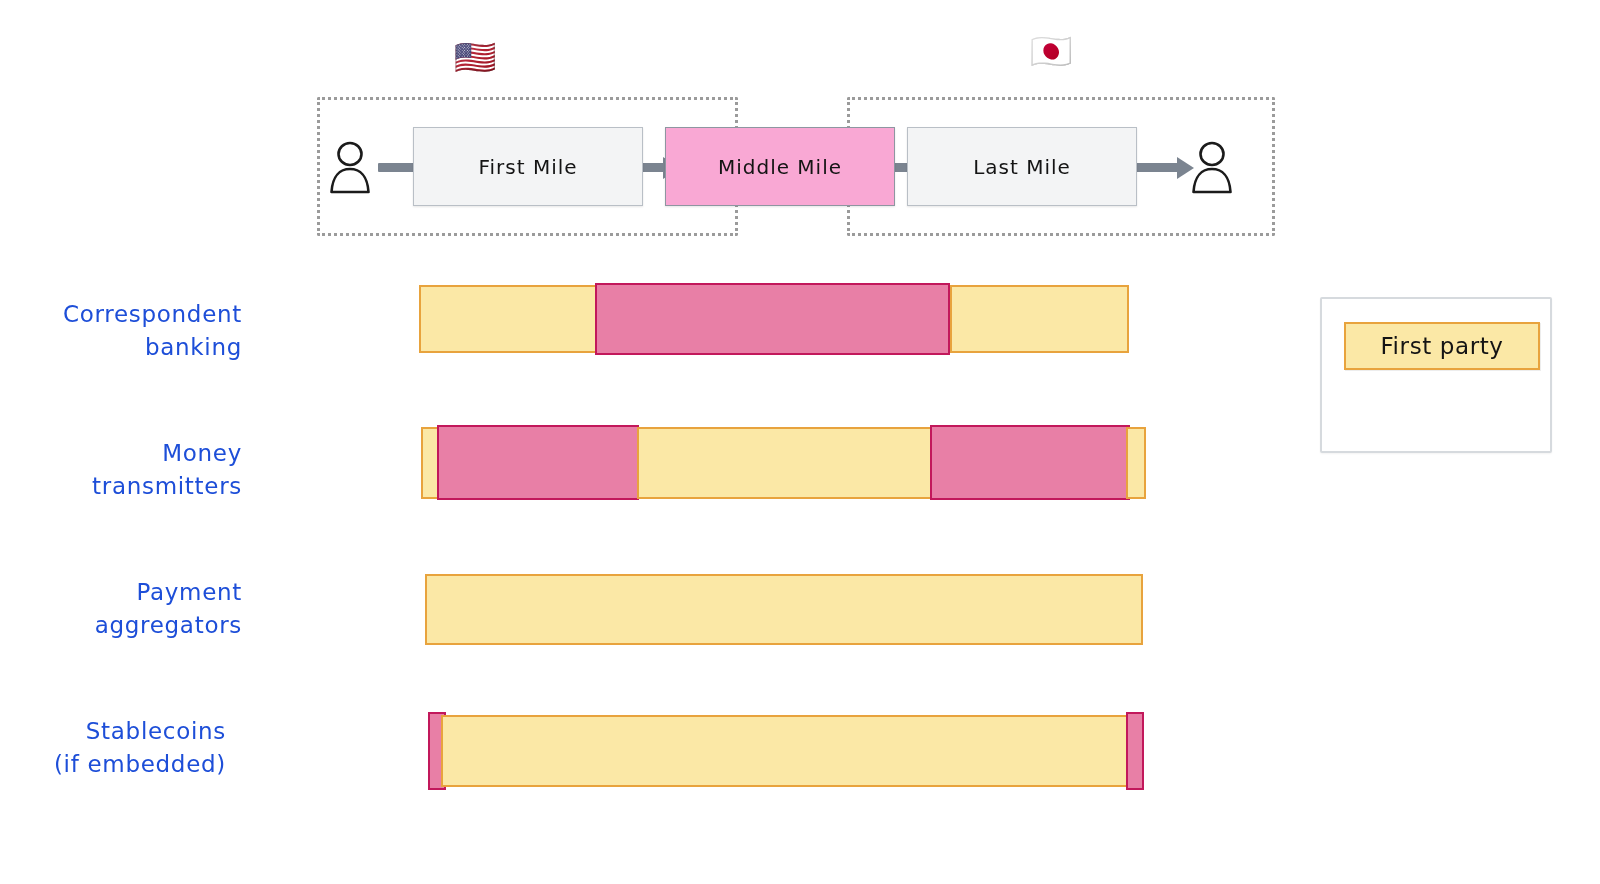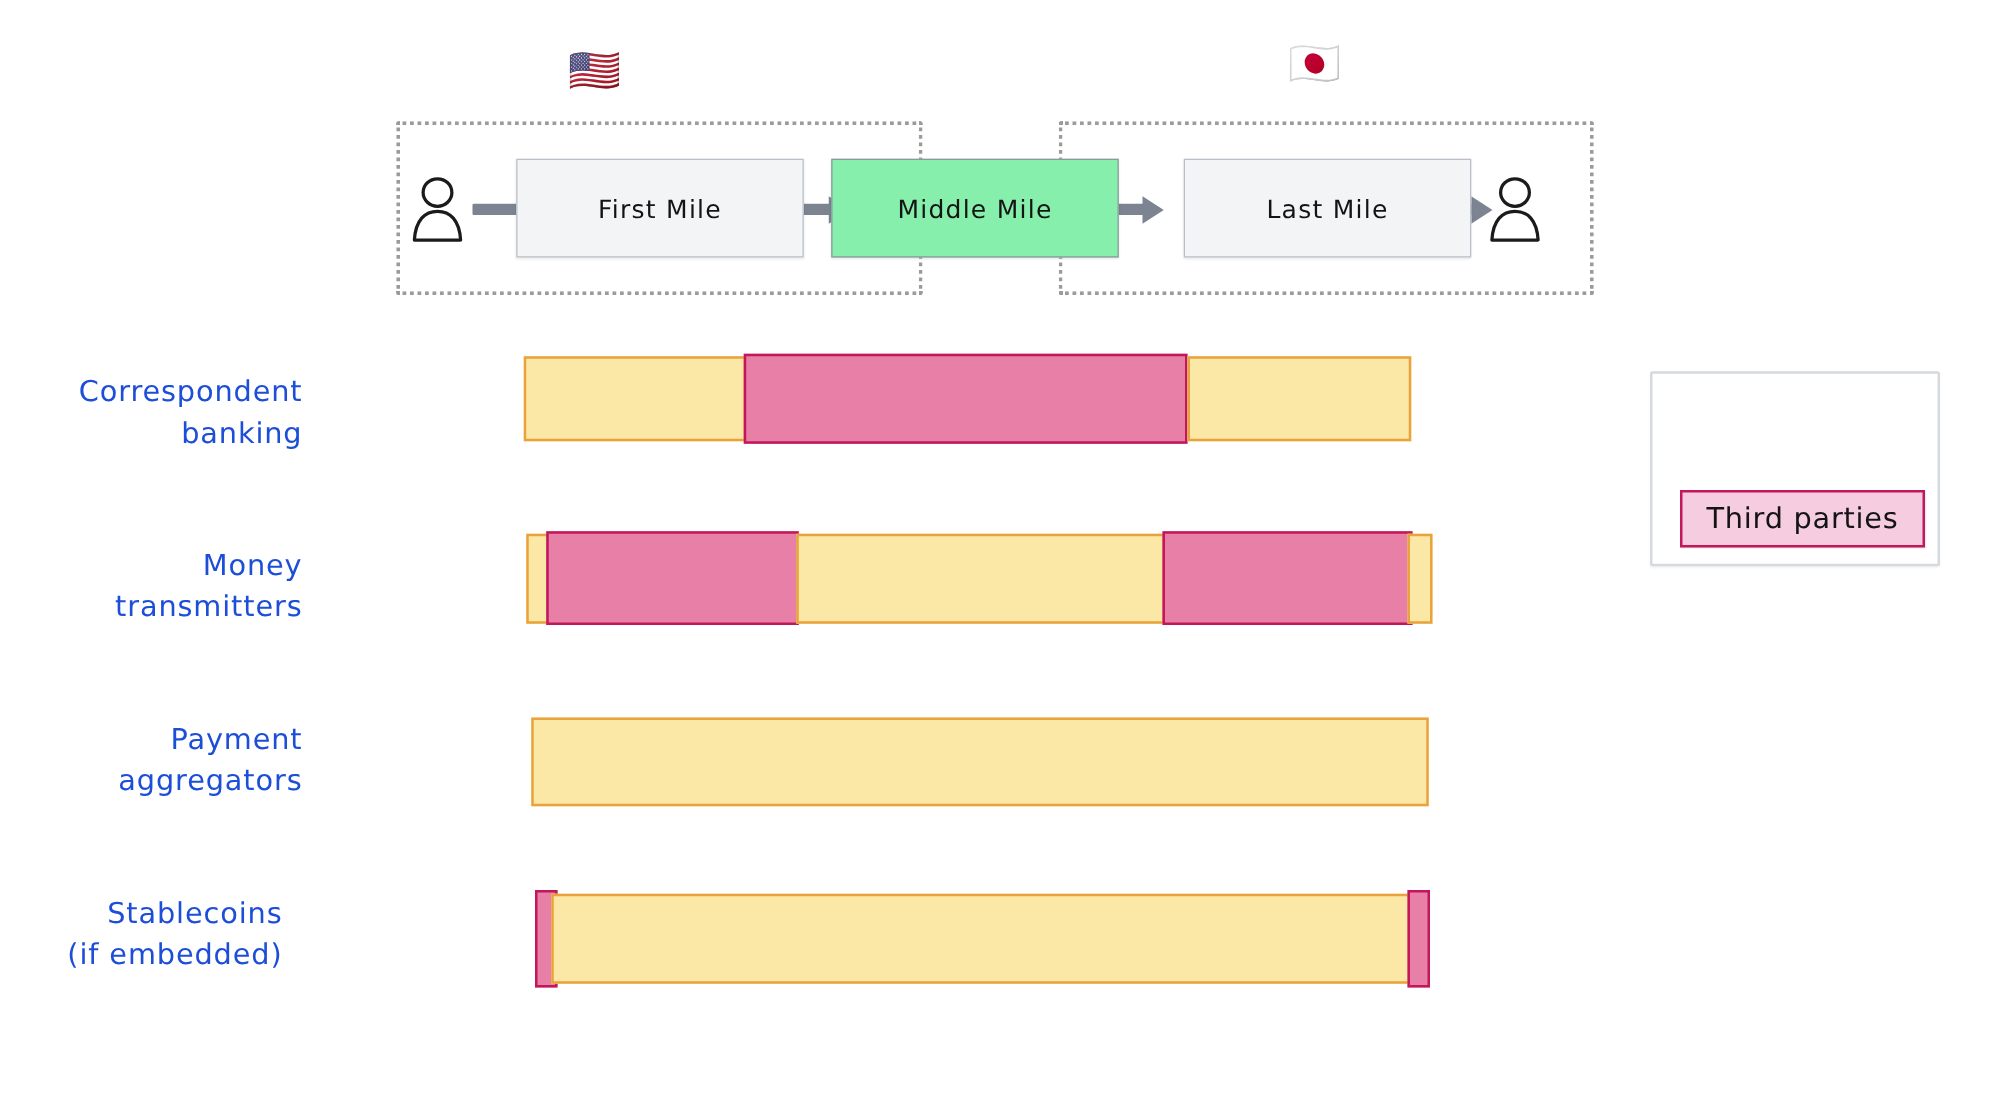--- a/index.html
+++ b/index.html
@@ -48,21 +48,21 @@
     display: flex;
     align-items: center;
     justify-content: center;
     border: 1.6px solid #b9bfc6;
     box-shadow: 0 1px 2px rgba(0,0,0,0.10);
   }
   .mile-box.light {
     background: #f3f4f5;
   }
   .mile-box.dark {
-    background: #86efac;
+    background: #f9a8d4;
     border-color: #8e96a1;
     justify-content: center;
   }
   .mile-label {
     font-size: 20px;
     color: #141414;
     letter-spacing: 1px;
     white-space: nowrap;
   }
 
@@ -181,21 +181,21 @@
     <div class="arrow" style="left:1124px; top:163px; width:55px;"></div>
 
     <div class="mile-box light" style="left:413px; top:127px; width:230px; height:79px;text-align:right;">
       <span class="mile-label hand">First Mile</span>
     </div>
 
     <div class="mile-box dark" style="left:665px; top:127px; width:230px; height:79px;">
       <span class="mile-label hand">Middle Mile</span>
     </div>
 
-    <div class="mile-box light" style="left:907px; top:127px; width:230px; height:79px;margin-left:40px;">
+    <div class="mile-box light" style="left:907px; top:127px; width:230px; height:79px;">
       <span class="mile-label hand">Last Mile</span>
     </div>
   </div>
 
   <div>
 
     <div class="row-label hand" style="left:20px; top:298px; width:222px;"><span>Correspondent</span><br><span>banking</span></div>
 
     <div class="bar-track" style="left:0; top:283px; height:72px; width:1600px;">
       <div class="seg first" style="left:419px; width:178px; height:68px; top:2px;"></div>
@@ -222,18 +222,18 @@
     <div class="row-label hand" style="left:4px; top:715px; width:222px;"><span>Stablecoins</span><br><span>(if embedded)</span></div>
 
     <div class="bar-track" style="left:0; top:712px; height:78px; width:1600px;">
       <div class="seg third" style="left:428px; width:18px; height:78px; top:0px;"></div>
       <div class="seg first" style="left:441px; width:688px; height:72px; top:3px;"></div>
       <div class="seg third" style="left:1126px; width:18px; height:78px; top:0px;"></div>
     </div>
   </div>
 
   <div id="legend" style="left:1320px; top:297px; width:232px; height:156px;">
-    <div class="legend-chip third" style="left:22px; top:93px; width:196px; height:46px;">
-      <span class="hand">Third parties</span>
+    <div class="legend-chip first" style="left:22px; top:23px; width:196px; height:48px;">
+      <span class="hand">First party</span>
     </div>
   </div>
 
 </div>
 
 </body></html>

